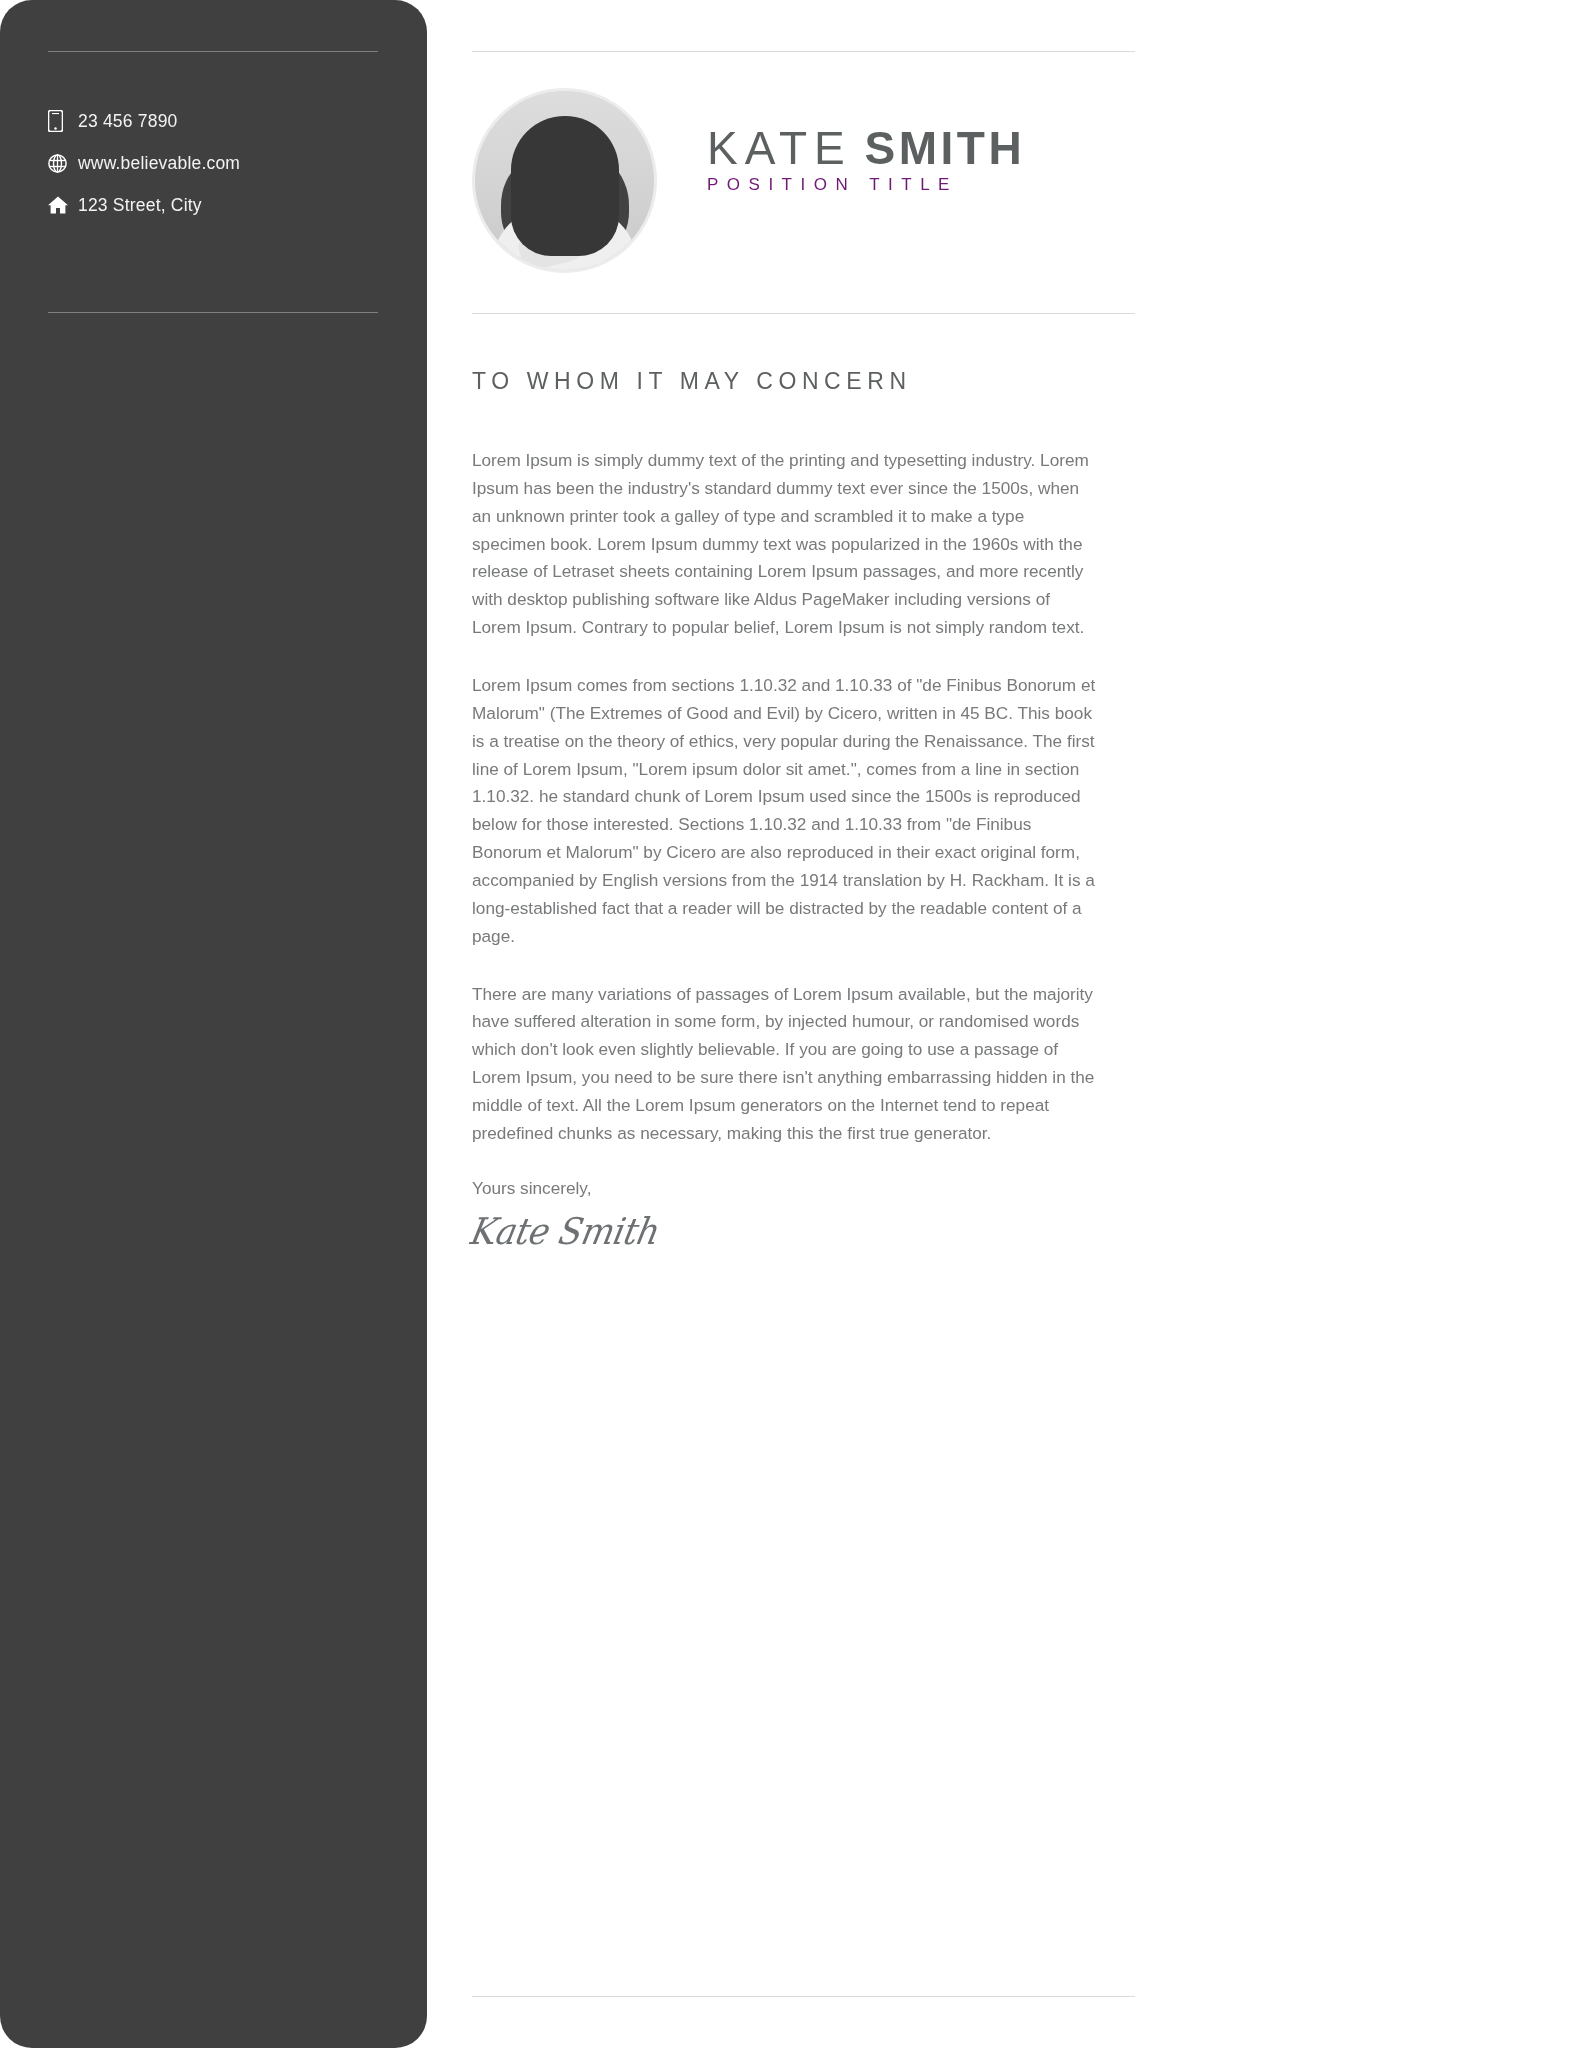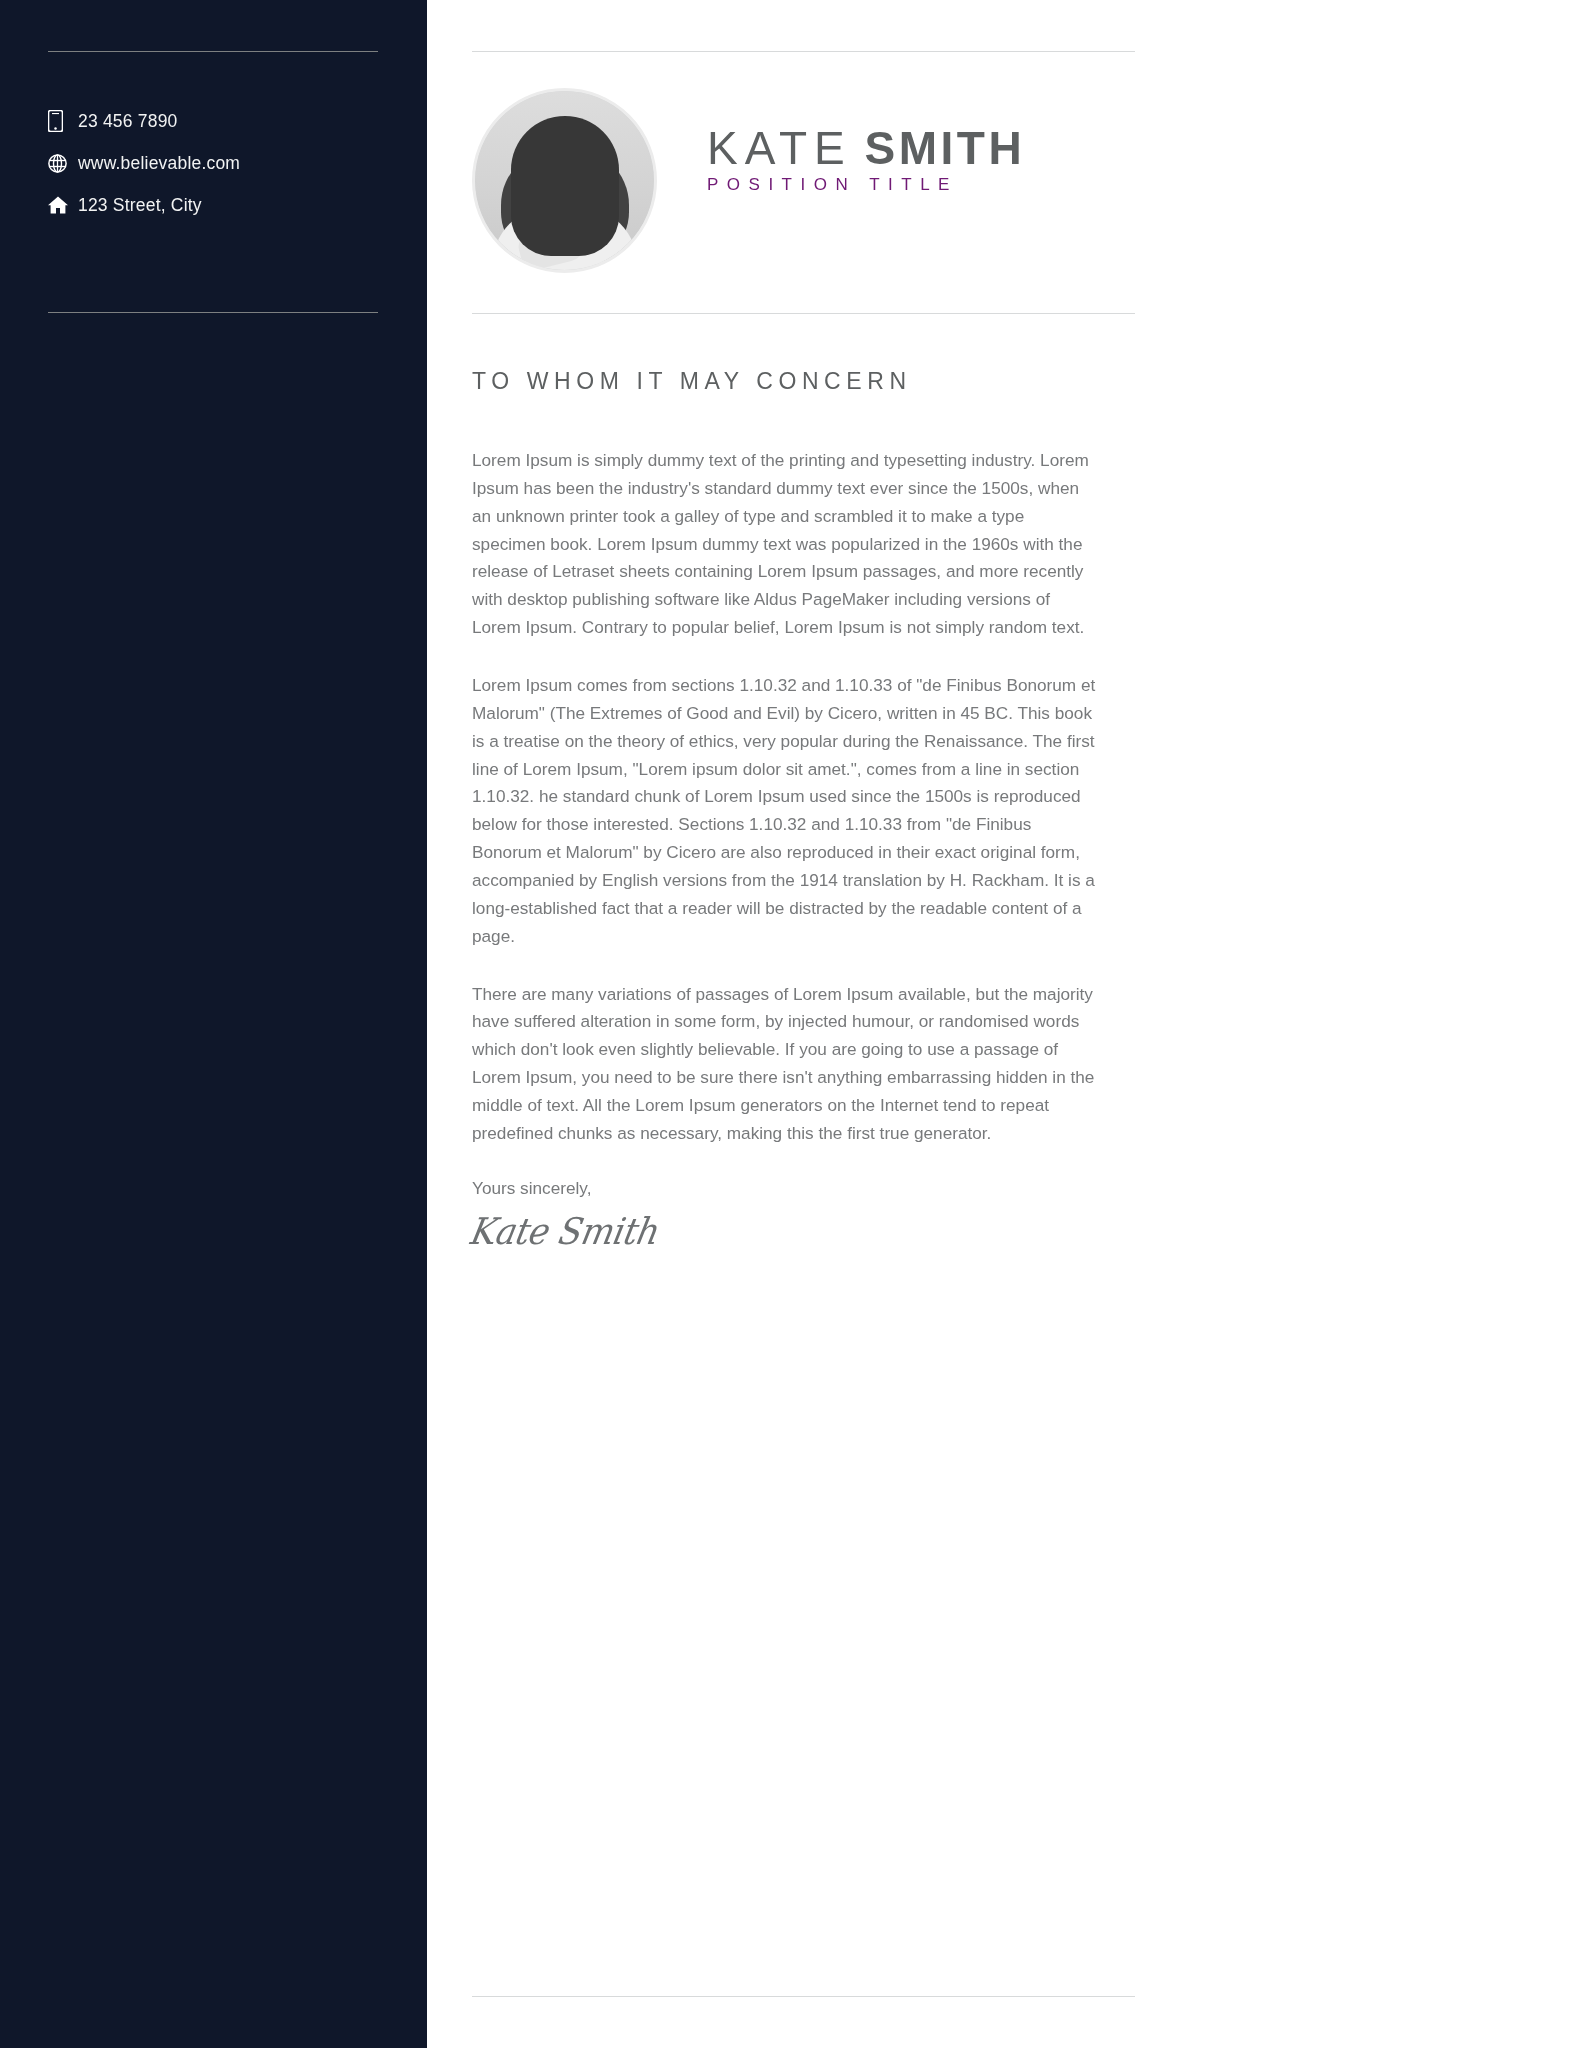--- a/index.html
+++ b/index.html
@@ -8,21 +8,22 @@
     font-family:"Liberation Sans", sans-serif;
     background:#ffffff;
     position:relative;
     overflow:hidden;
   }
 
   
   #sidebar{
     position:absolute; left:0; top:0;
     width:427px; height:2048px;
-    background:#0f172a;
+    background:#404040;
+    border-radius:32px;
   }
   .side-rule{
     position:absolute; left:48px; width:330px;
     height:1px; background:#7d8081;
   }
   #rule-top{ top:51px; }
   #rule-mid{ top:312px; }
 
   #contact-list{
     position:absolute; left:48px; top:100px; width:340px;

